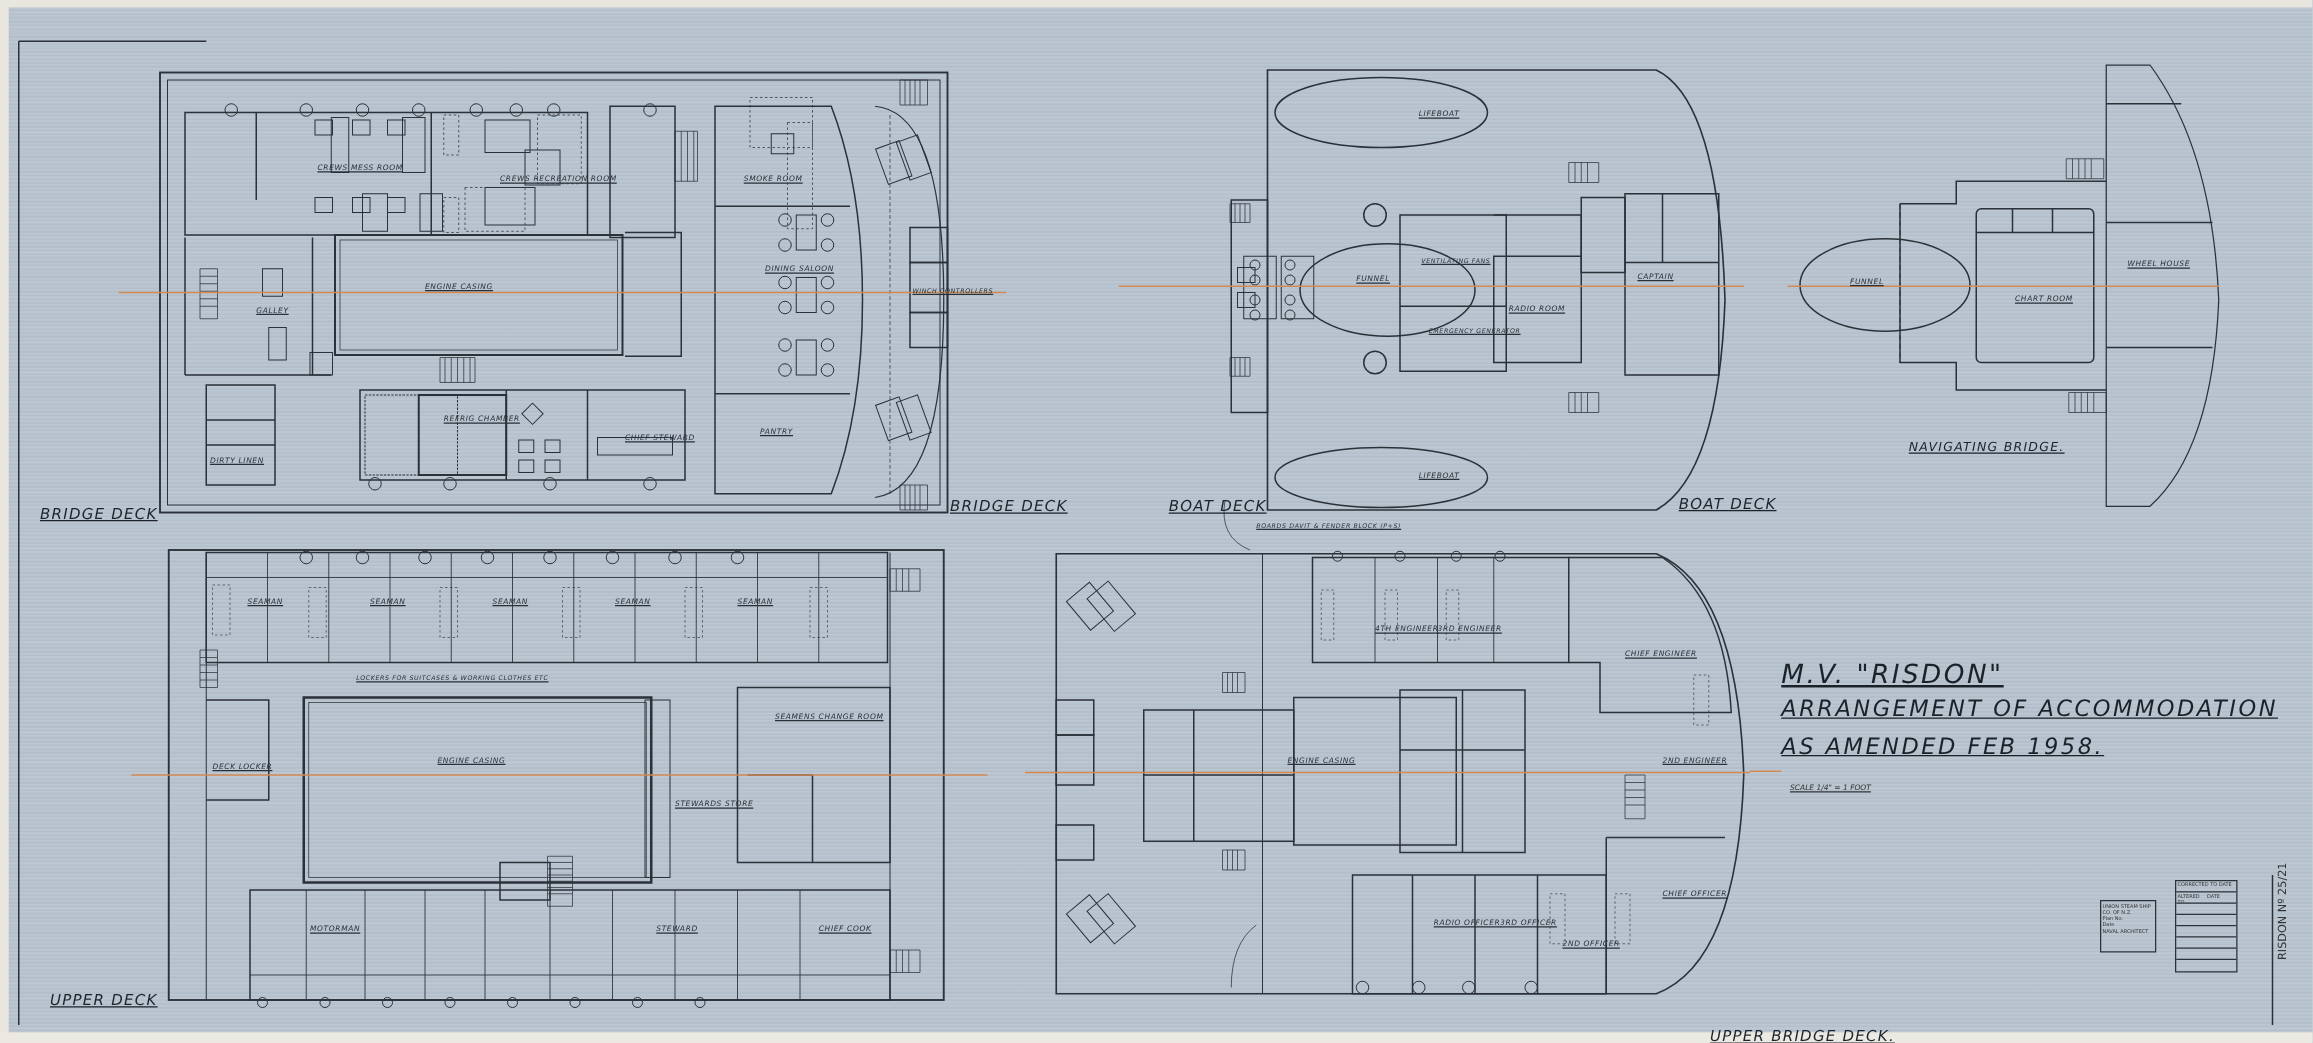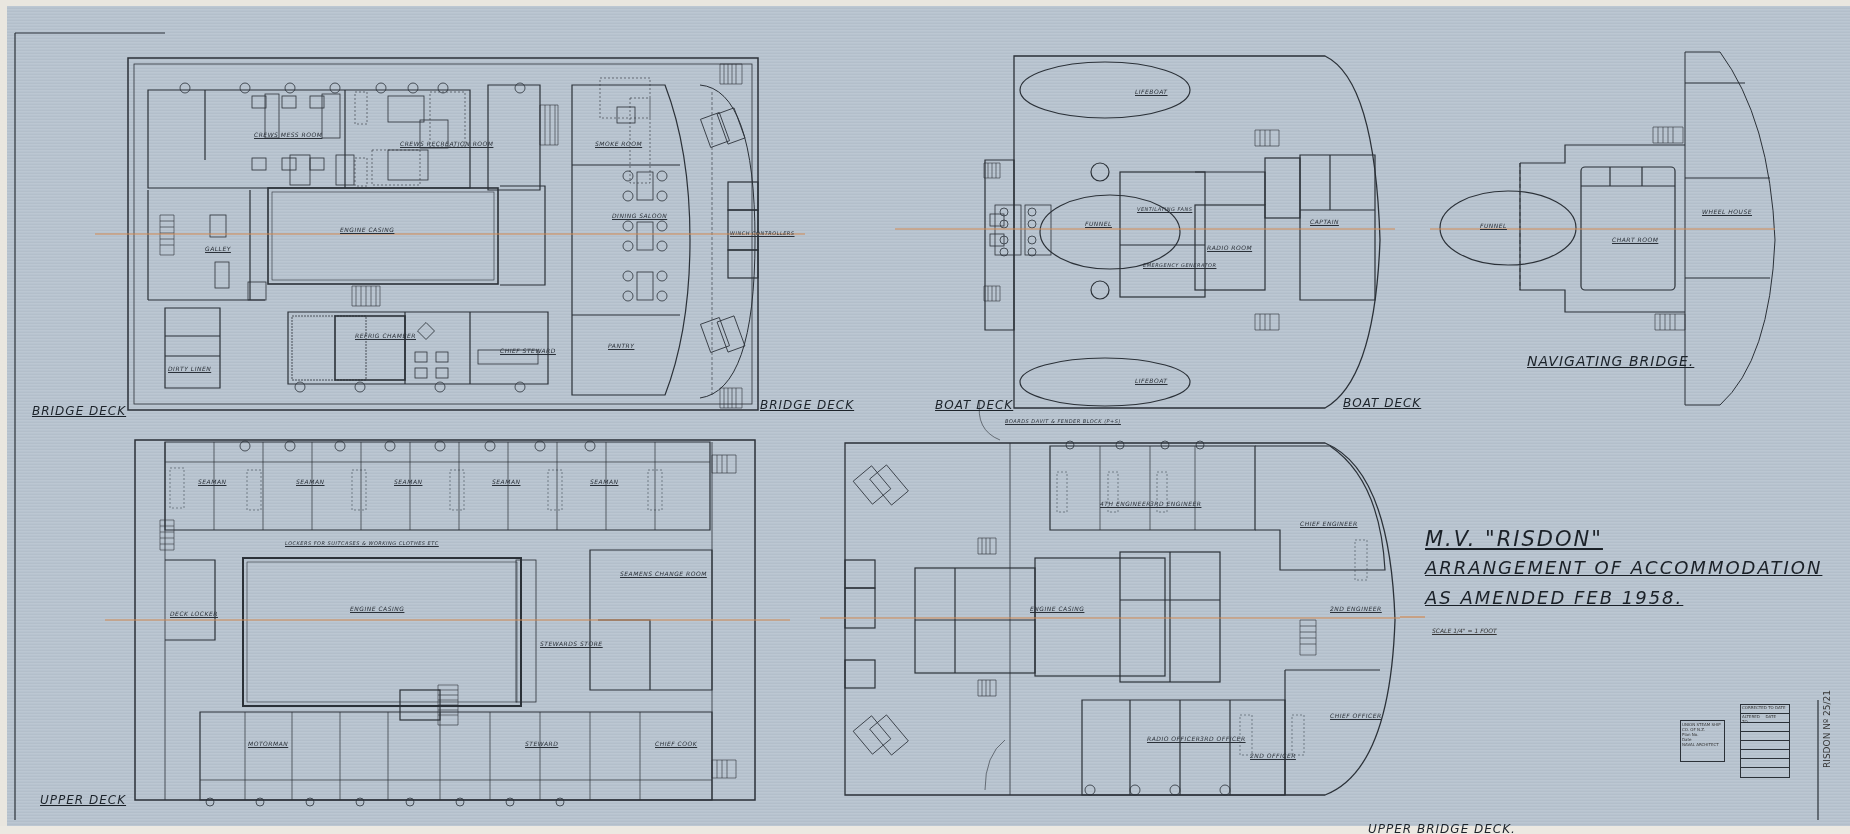--- a/index.html
+++ b/index.html
@@ -321,21 +321,21 @@
     <line x1="820" y1="618" x2="1400" y2="618"></line>
     <line x1="1400" y1="617" x2="1425" y2="617"></line>
   </g>
 </svg>
 
 <div class="lbl deck" style="left:32px;top:404px;">BRIDGE DECK</div>
 <div class="lbl deck" style="left:760px;top:398px;">BRIDGE DECK</div>
 <div class="lbl deck" style="left:935px;top:398px;">BOAT DECK</div>
 <div class="lbl deck" style="left:1343px;top:396px;">BOAT DECK</div>
 <div class="room" style="left:1005px;top:418px;font-size:5px;">BOARDS DAVIT &amp; FENDER BLOCK (P+S)</div>
-<div class="lbl" style="left:1527px;top:353px;font-size:14px;">NAVIGATING BRIDGE.</div>
+<div class="lbl" style="left:1527px;top:353px;font-size:10px;">NAVIGATING BRIDGE.</div>
 <div class="lbl deck" style="left:40px;top:793px;">UPPER DECK</div>
 <div class="lbl deck" style="left:1368px;top:822px;">UPPER BRIDGE DECK.</div>
 
 <div class="room" style="left:254px;top:131px;">CREWS MESS ROOM</div>
 <div class="room" style="left:400px;top:140px;">CREWS RECREATION ROOM</div>
 <div class="room" style="left:205px;top:245px;">GALLEY</div>
 <div class="room" style="left:340px;top:226px;">ENGINE CASING</div>
 <div class="room" style="left:595px;top:140px;">SMOKE ROOM</div>
 <div class="room" style="left:612px;top:212px;">DINING SALOON</div>
 <div class="room" style="left:608px;top:342px;">PANTRY</div>

